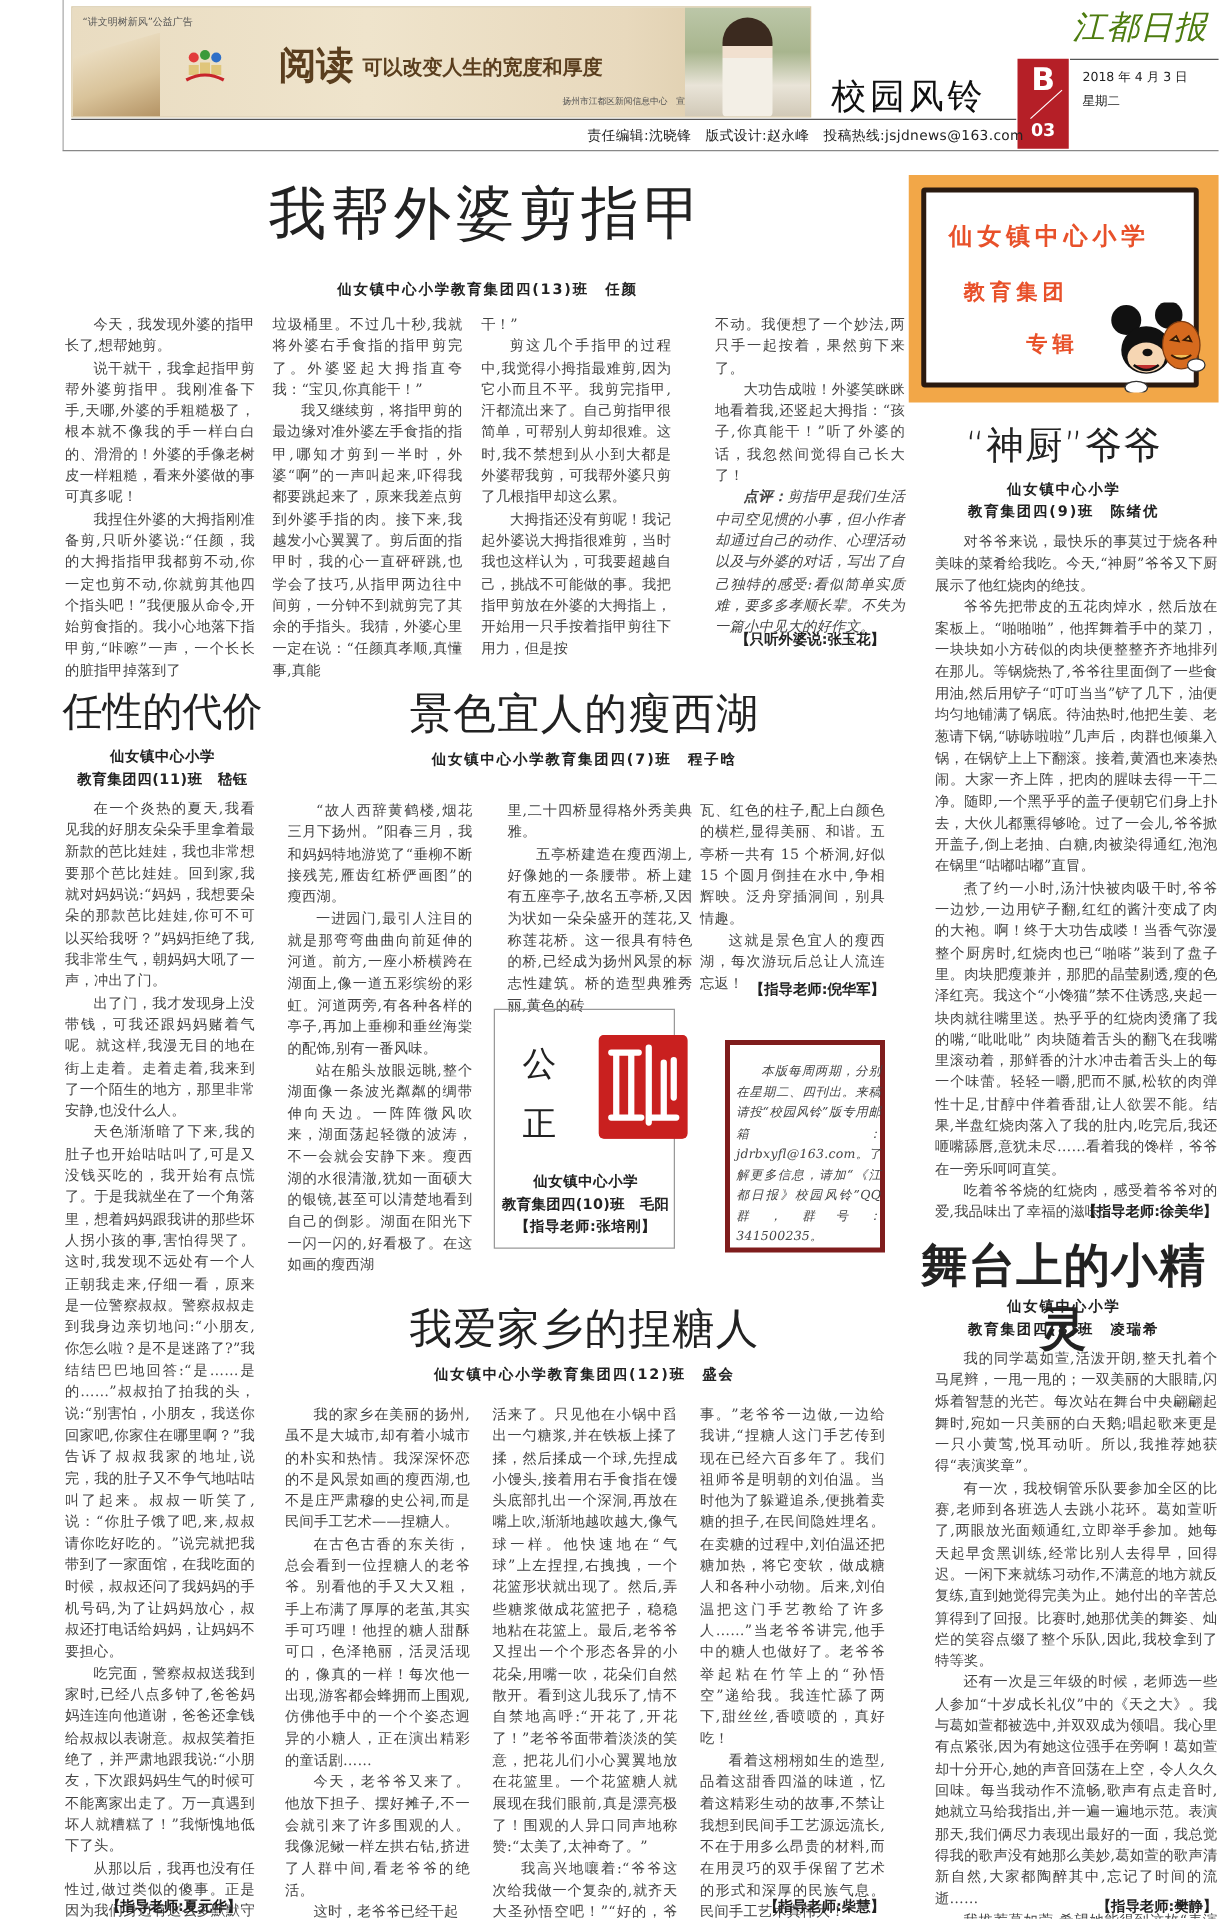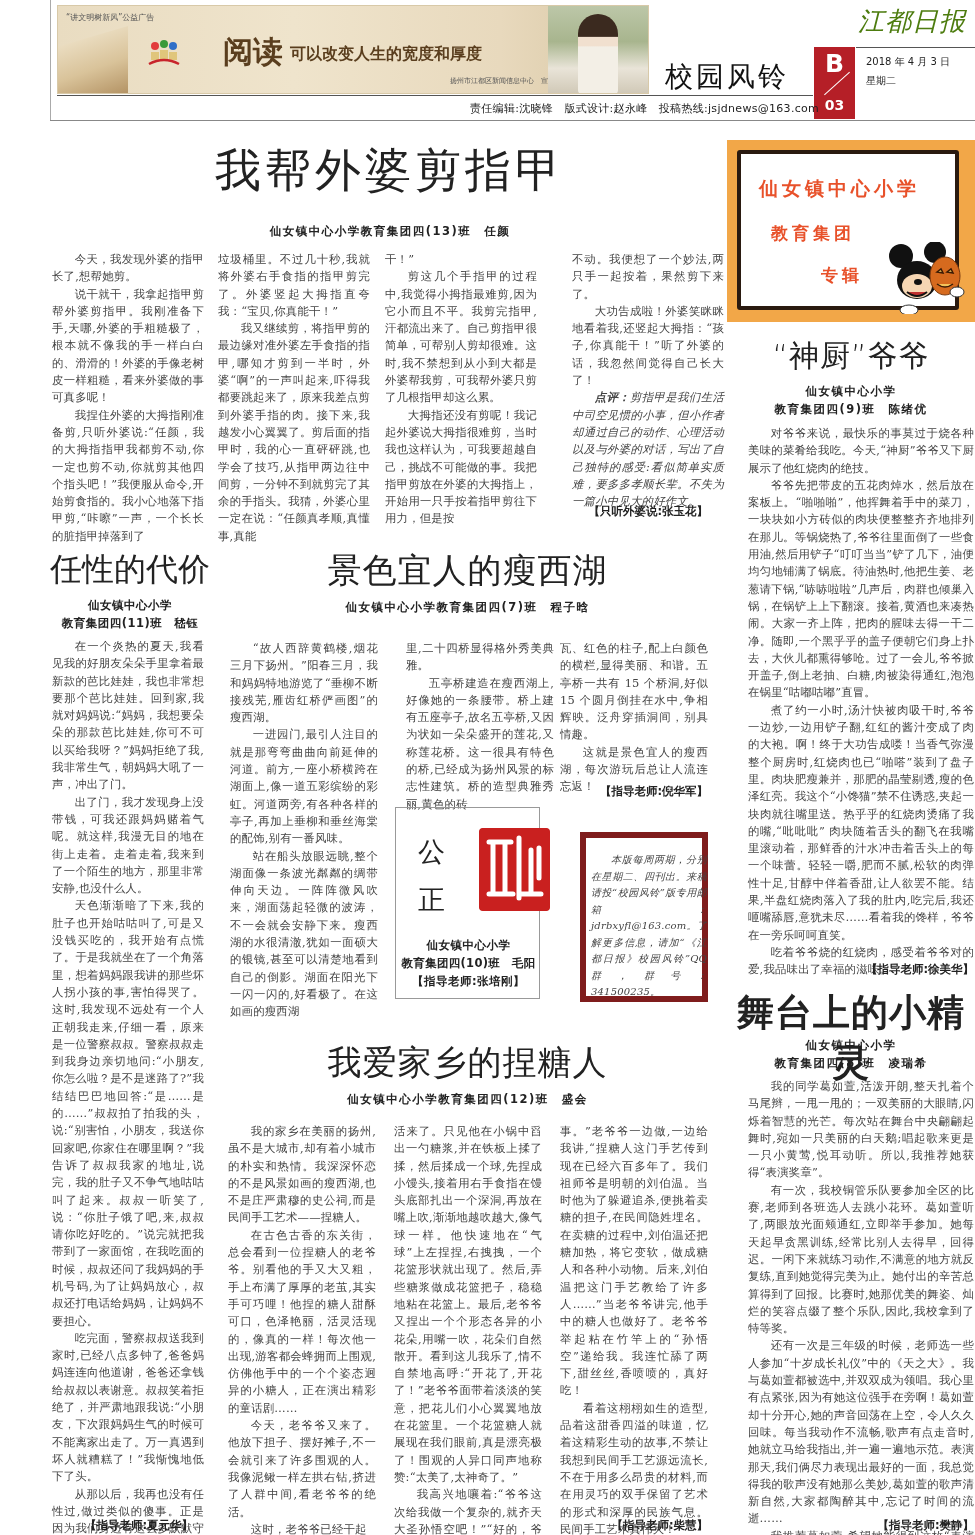--- a/index.html
+++ b/index.html
@@ -36,21 +36,21 @@
 #rule-left{left:50px;top:0;width:1px;height:120px;background:#aaa;}
 
 #special-panel{left:727px;top:140px;width:248px;height:182px;background:#f2a748;}
 #special-inner{left:10px;top:10px;width:222px;height:160px;background:#fff;border:4px solid #2a1a10;border-radius:3px;}
 .sp-t{position:absolute;font-family:"DejaVu Sans","Liberation Sans",sans-serif;font-weight:bold;color:#e8512a;letter-spacing:4px;}
 #mickey{left:146px;top:88px;width:78px;height:72px;}
 
 #stamp-box{left:395px;top:807px;width:145px;height:192px;border:1px solid #999;}
 #stamp-chars{left:22px;top:20px;font-family:"DejaVu Serif","Liberation Serif",serif;font-size:27px;line-height:48px;color:#222;}
 #stamp-seal{left:83px;top:20px;width:71px;height:83px;background:#c9201f;border-radius:4px;}
-#info-box{left:580px;top:832px;width:128px;height:170px;border:6px solid #7f1d1d;}
+#info-box{left:580px;top:832px;width:128px;height:170px;border:4px solid #7f1d1d;}
 </style>
 </head>
 <body>
 
 <div class="abs" id="rule-left"></div>
 <div class="abs" id="ad-banner">
   <div class="abs" id="ad-book"></div>
   <span class="abs" id="ad-small">“讲文明树新风”公益广告</span>
   <svg class="abs" id="ad-logo" viewBox="0 0 36 36">
     <circle cx="9" cy="8" r="4" fill="#e23b3b"></circle>

